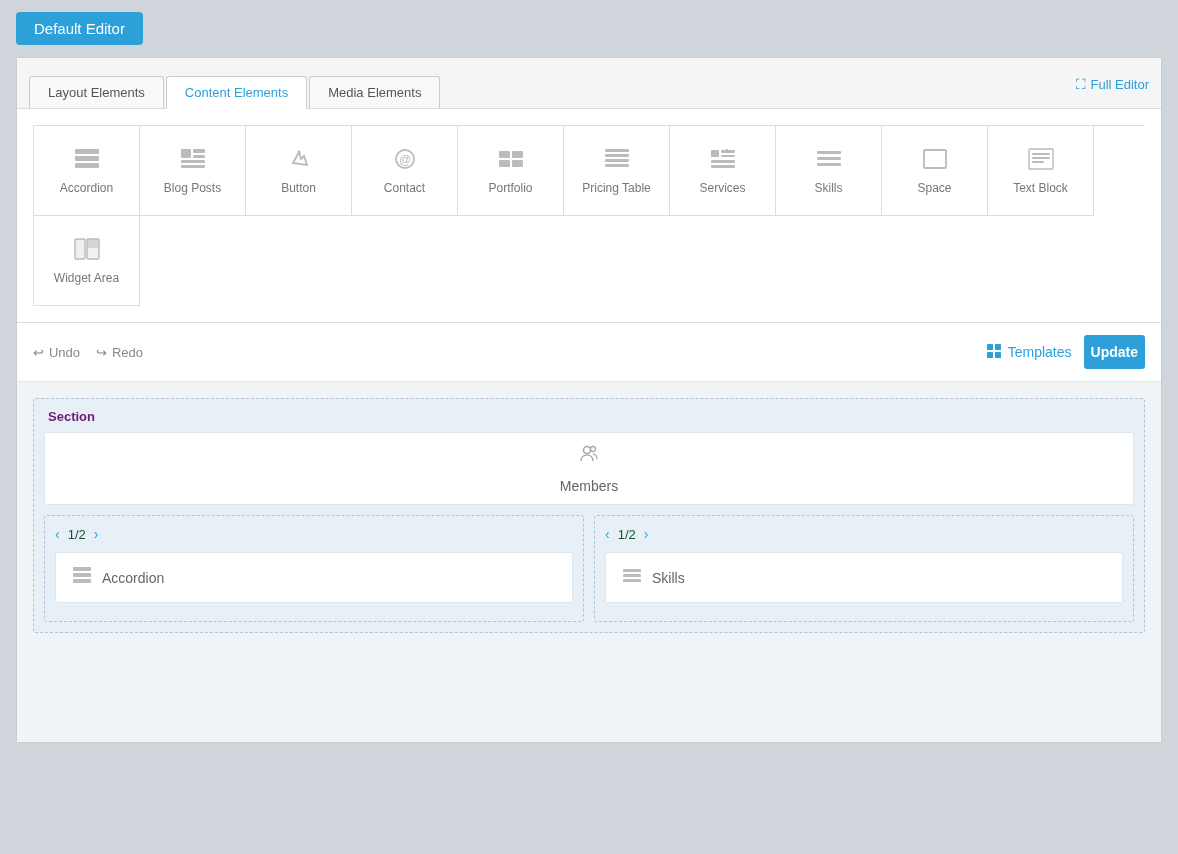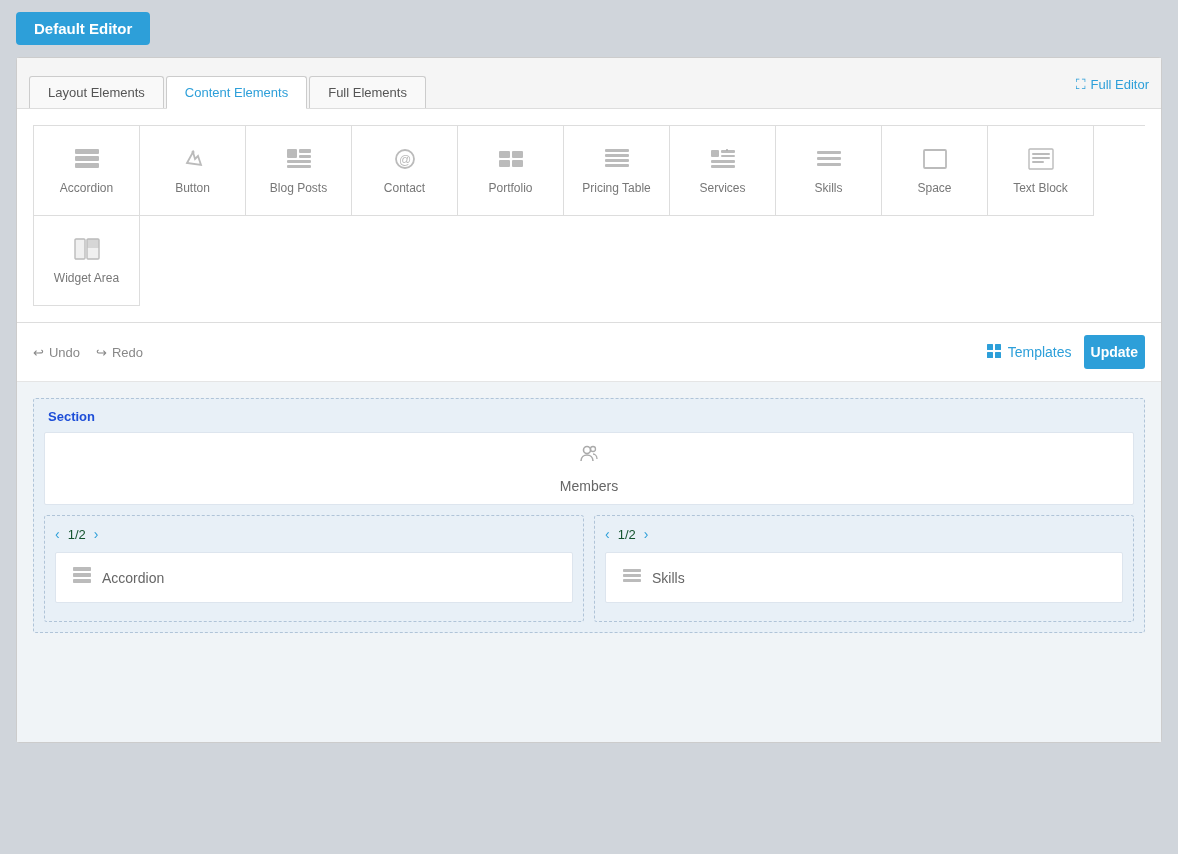--- a/index.html
+++ b/index.html
@@ -9,21 +9,21 @@
     .top-bar {
       background: #d0d5db;
       padding: 12px 16px;
     }
     .default-editor-btn {
       background: #2d9fd9;
       color: #fff;
       border: none;
       padding: 8px 18px;
       font-size: 15px;
-      font-weight: bold;
+      font-weight: normal;
       border-radius: 4px;
       cursor: pointer;
     }
 
     
     .main-container {
       background: #fff;
       margin: 0 16px 16px 16px;
       border: 1px solid #ccc;
       border-radius: 3px;
@@ -169,21 +169,21 @@
     }
 
     
     .section-block {
       border: 1px dashed #b0c4d8;
       border-radius: 3px;
       background: #e8f0f7;
       padding: 10px;
     }
     .section-label {
-      color: #1d4ed8;
+      color: #701a75;
       font-size: 13px;
       font-weight: bold;
       margin-bottom: 8px;
       padding: 0 4px;
     }
 
     
     .members-row {
       background: #fff;
       border: 1px solid #dde5ee;
@@ -254,21 +254,21 @@
 
 <div class="top-bar">
   <button class="default-editor-btn">Default Editor</button>
 </div>
 
 <div class="main-container">
 
   <div class="tabs-bar">
     <div class="tab">Layout Elements</div>
     <div class="tab active">Content Elements</div>
-    <div class="tab">Full Elements</div>
+    <div class="tab">Media Elements</div>
     <a class="fullscreen-btn">
       <span class="fs-icon">⛶</span>
       <span>Full Editor</span>
     </a>
   </div>
 
   <div class="elements-grid">
     <div class="elements-row">
 
       <div class="element-item">
@@ -277,37 +277,37 @@
               <rect x="2" y="2" width="24" height="5" rx="1" fill="#bbb"></rect>
               <rect x="2" y="9" width="24" height="5" rx="1" fill="#bbb"></rect>
               <rect x="2" y="16" width="24" height="5" rx="1" fill="#bbb"></rect>
             </svg>
         </span>
         <span class="el-label">Accordion</span>
       </div>
       <div class="element-item">
         <span class="el-icon">
           <svg width="28" height="24" viewBox="0 0 28 24" fill="none">
-              <path d="M8 16 L14 5 L16 12 L19 9 L22 18 Z" fill="none" stroke="#bbb" stroke-width="1.8"></path>
-              <circle cx="14" cy="5" r="1.5" fill="#bbb"></circle>
-            </svg>
-        </span>
-        <span class="el-label">Button</span>
-      </div>
-      <div class="element-item">
-        <span class="el-icon">
-          <svg width="28" height="24" viewBox="0 0 28 24" fill="none">
               <rect x="2" y="2" width="10" height="9" rx="1" fill="#bbb"></rect>
               <rect x="14" y="2" width="12" height="4" rx="1" fill="#bbb"></rect>
               <rect x="14" y="8" width="12" height="3" rx="1" fill="#bbb"></rect>
               <rect x="2" y="13" width="24" height="3" rx="1" fill="#bbb"></rect>
               <rect x="2" y="18" width="24" height="3" rx="1" fill="#bbb"></rect>
             </svg>
         </span>
         <span class="el-label">Blog Posts</span>
+      </div>
+      <div class="element-item">
+        <span class="el-icon">
+          <svg width="28" height="24" viewBox="0 0 28 24" fill="none">
+              <path d="M8 16 L14 5 L16 12 L19 9 L22 18 Z" fill="none" stroke="#bbb" stroke-width="1.8"></path>
+              <circle cx="14" cy="5" r="1.5" fill="#bbb"></circle>
+            </svg>
+        </span>
+        <span class="el-label">Button</span>
       </div>
       <div class="element-item">
         <span class="el-icon">
           <svg width="28" height="24" viewBox="0 0 28 24" fill="none">
               <circle cx="14" cy="12" r="9" stroke="#bbb" stroke-width="1.8" fill="none"></circle>
               <text x="14" y="17" text-anchor="middle" font-size="12" fill="#bbb">@</text>
             </svg>
         </span>
         <span class="el-label">Contact</span>
       </div>

